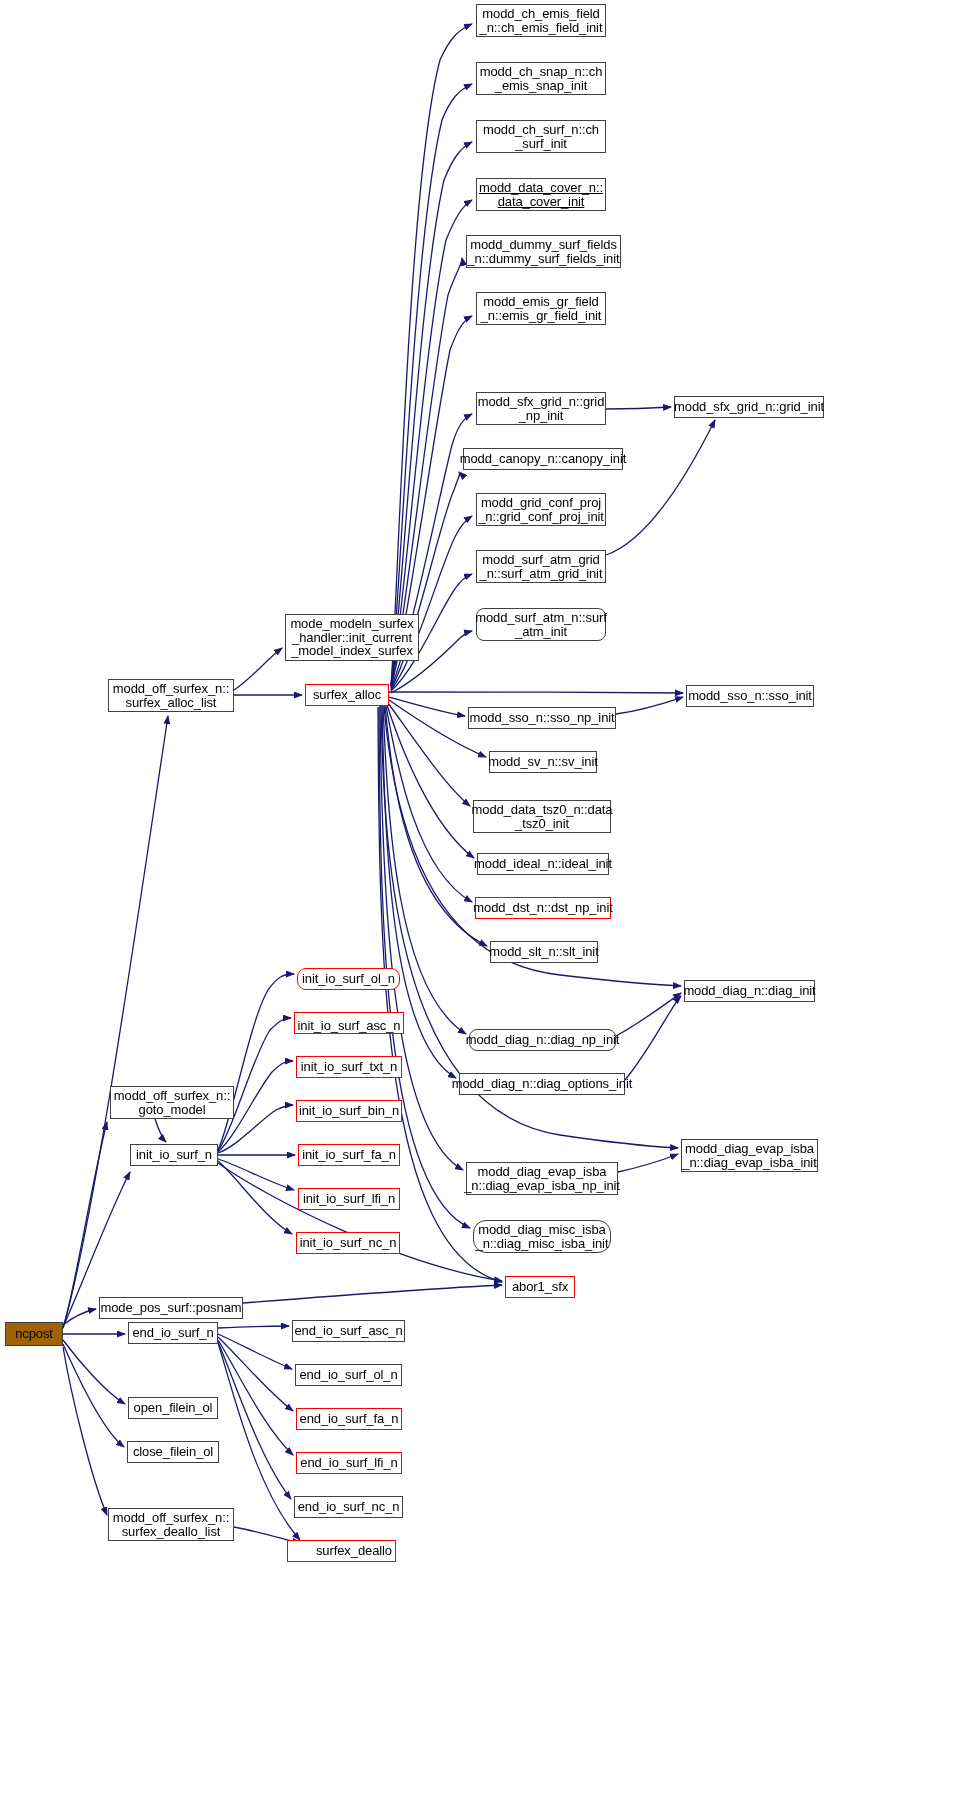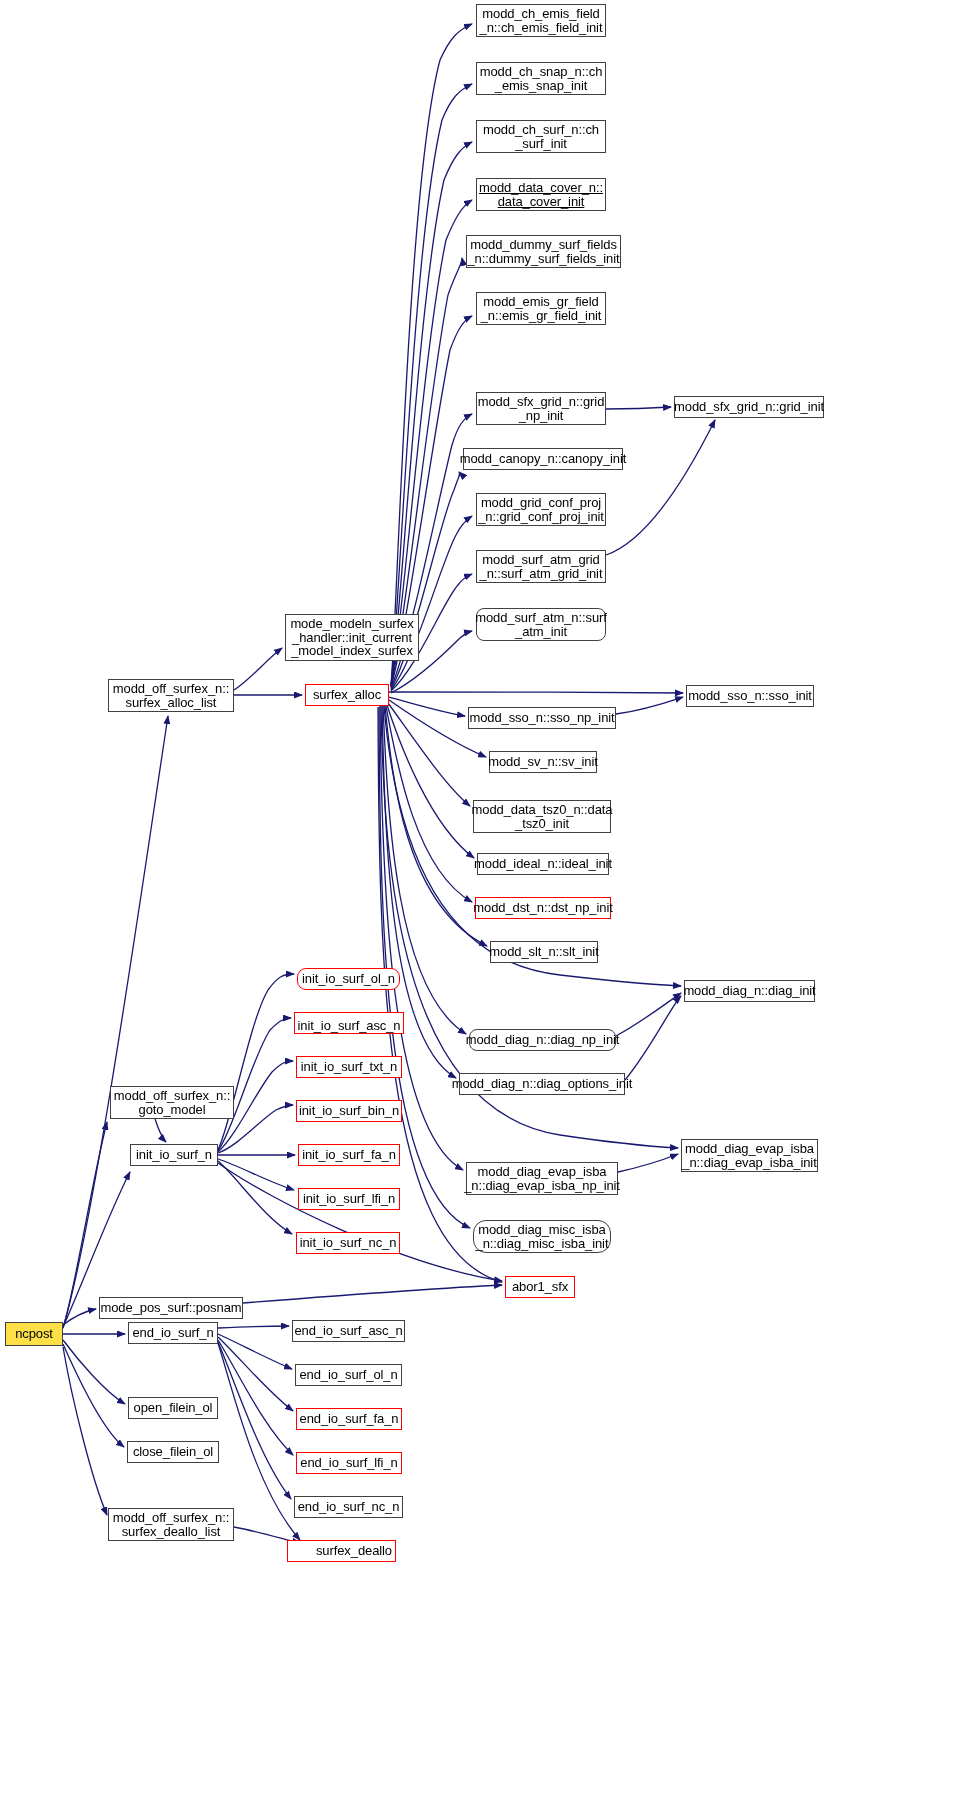--- a/index.html
+++ b/index.html
@@ -4,21 +4,21 @@
 <style>
   html,body{margin:0;padding:0;background:#ffffff;}
   body{font-family:"Liberation Sans", sans-serif;}
   #graph{position:relative;width:955px;height:1805px;background:#fff;overflow:hidden;}
   #edges{position:absolute;left:0;top:0;width:955px;height:1805px;pointer-events:none;}
   .node{position:absolute;box-sizing:border-box;background:#ffffff;border:1px solid #404040;
         display:flex;align-items:center;justify-content:center;text-align:center;
         font-size:13px;line-height:13.5px;color:#000;letter-spacing:-0.1px;
         padding:1px 3px;white-space:pre-line;}
   .node.red{border:1px solid #ff0000;}
-  .node.root{background:#fde047;border:1px solid #404040;}
+  .node.root{background:#a16207;border:1px solid #404040;}
 </style>
 </head>
 <body>
 
 <div id="graph">
   <svg id="edges" viewBox="0 0 955 1805">
     <defs>
       <marker id="arw" markerWidth="9" markerHeight="7" refX="8" refY="3.5" orient="auto" markerUnits="userSpaceOnUse">
         <path d="M0,0 L9,3.5 L0,7 z" fill="#191970"></path>
       </marker>

